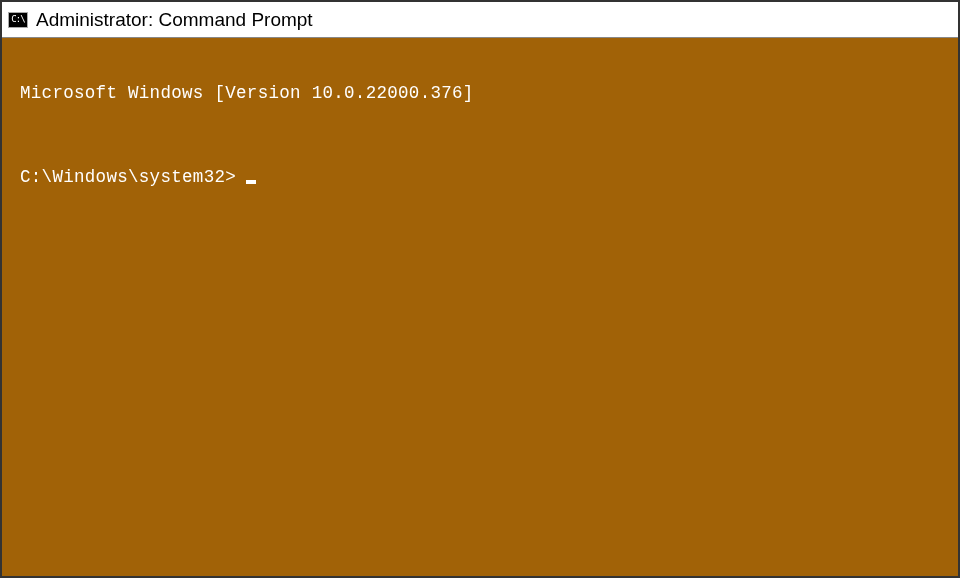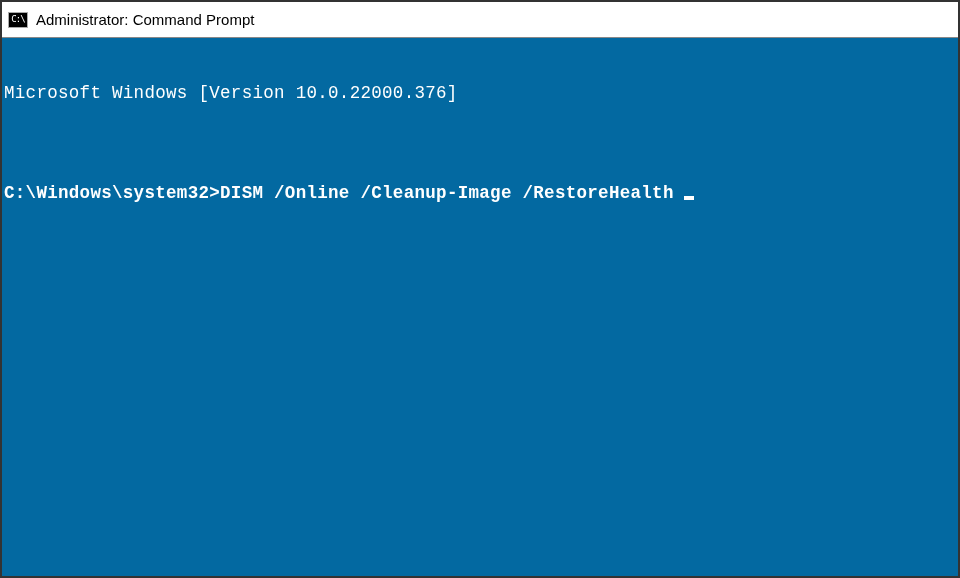--- a/index.html
+++ b/index.html
@@ -44,42 +44,41 @@
       position: relative;
     }
     .titlebar-icon-text {
       font-family: Consolas, monospace;
       font-size: 9px;
       color: #fff;
       line-height: 1;
       letter-spacing: -1px;
     }
     .titlebar-title {
-      font-size: 15px;
+      font-size: 19px;
       color: #000;
     }
     .terminal {
       flex: 1;
-      background: #0369a1;
+      background: #a16207;
       color: #fff;
       font-family: Consolas, 'Courier New', monospace;
       font-size: 17.5px;
       line-height: 1.22;
-      padding: 2px 2px;
+      padding: 2px 18px;
       white-space: pre;
       letter-spacing: 0.3px;
     }
     .terminal-line {
       white-space: pre;
     }
     .prompt-line {
-      margin-top: 36px;
+      margin-top: 20px;
       display: flex;
       align-items: baseline;
-      font-weight: bold;
     }
     .cursor {
       display: inline-block;
       width: 10px;
       height: 4px;
       background: #fff;
       margin-left: 10px;
       vertical-align: baseline;
       position: relative;
       top: 2px;
@@ -94,15 +93,15 @@
 
 <div class="window">
   <div class="titlebar">
     <div class="titlebar-icon">
       <span class="titlebar-icon-text">C:\</span>
     </div>
     <span class="titlebar-title">Administrator: Command Prompt</span>
   </div>
   <div class="terminal">
     <div class="terminal-line">Microsoft Windows [Version 10.0.22000.376]</div>
-    <div class="prompt-line"><span>C:\Windows\system32&gt;</span><span>DISM /Online /Cleanup-Image /RestoreHealth</span><span class="cursor"></span></div>
+    <div class="prompt-line"><span>C:\Windows\system32&gt;</span><span class="cursor"></span></div>
   </div>
 </div>
 
 </body></html>

